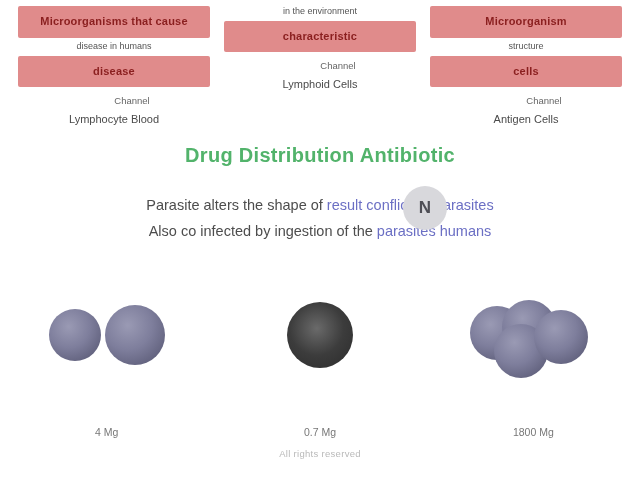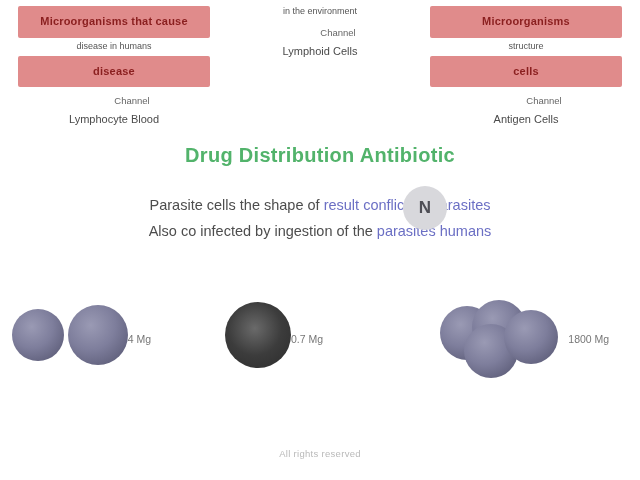--- a/index.html
+++ b/index.html
@@ -140,23 +140,24 @@
     position: absolute;
     left: 0;
     top: 296px;
     width: 640px;
     display: flex;
     justify-content: space-around;
     align-items: flex-start;
   }
   .img-col {
     display: flex;
-    flex-direction: row;
+    flex-direction: column;
     align-items: center;
     width: 190px;
+    gap: 44px;
   }
   .fig {
     height: 78px;
     display: flex;
     align-items: center;
     justify-content: center;
     gap: 4px;
   }
   .blob {
     border-radius: 50%;
@@ -210,43 +211,44 @@
   <div class="banner-col">
     <div class="red-bar top">Microorganisms that cause</div>
     <div class="sub-line">disease in humans</div>
     <div class="red-bar bottom">disease</div>
     <div class="cap-small">Channel</div>
     <div class="cap-large">Lymphocyte Blood</div>
   </div>
 
   <div class="banner-col">
     <div class="sub-line">in the environment</div>
+    <div class="red-bar bottom">characteristic</div>
     <div class="cap-small">Channel</div>
     <div class="cap-large">Lymphoid Cells</div>
   </div>
 
   <div class="banner-col">
-    <div class="red-bar top">Microorganisms</div>
+    <div class="red-bar top">Microorganism</div>
     <div class="sub-line">structure</div>
     <div class="red-bar bottom">cells</div>
     <div class="cap-small">Channel</div>
     <div class="cap-large">Antigen Cells</div>
   </div>
 
 </div>
 
 <div class="green-heading">Drug Distribution Antibiotic</div>
 
 <div class="badge-wrap">
   <div class="badge-circle">N</div>
 </div>
 
 <div class="body-text">
   <div>
-    <span>Parasite cells the shape of</span>
+    <span>Parasite alters the shape of</span>
     <a class="link" href="#">result conflicting parasites</a>
   </div>
   <div>
     <span>Also co infected by ingestion of the</span>
     <a class="link" href="#">parasites</a>
     <a class="link" href="#">humans</a>
   </div>
 </div>
 
 <div class="image-row">

